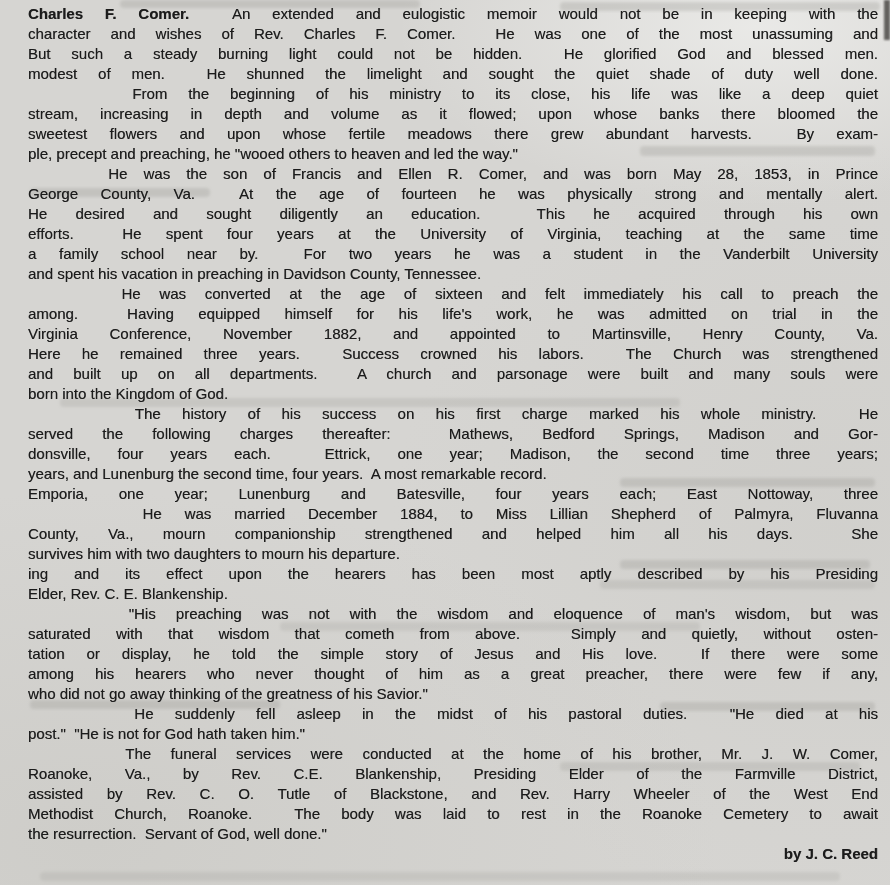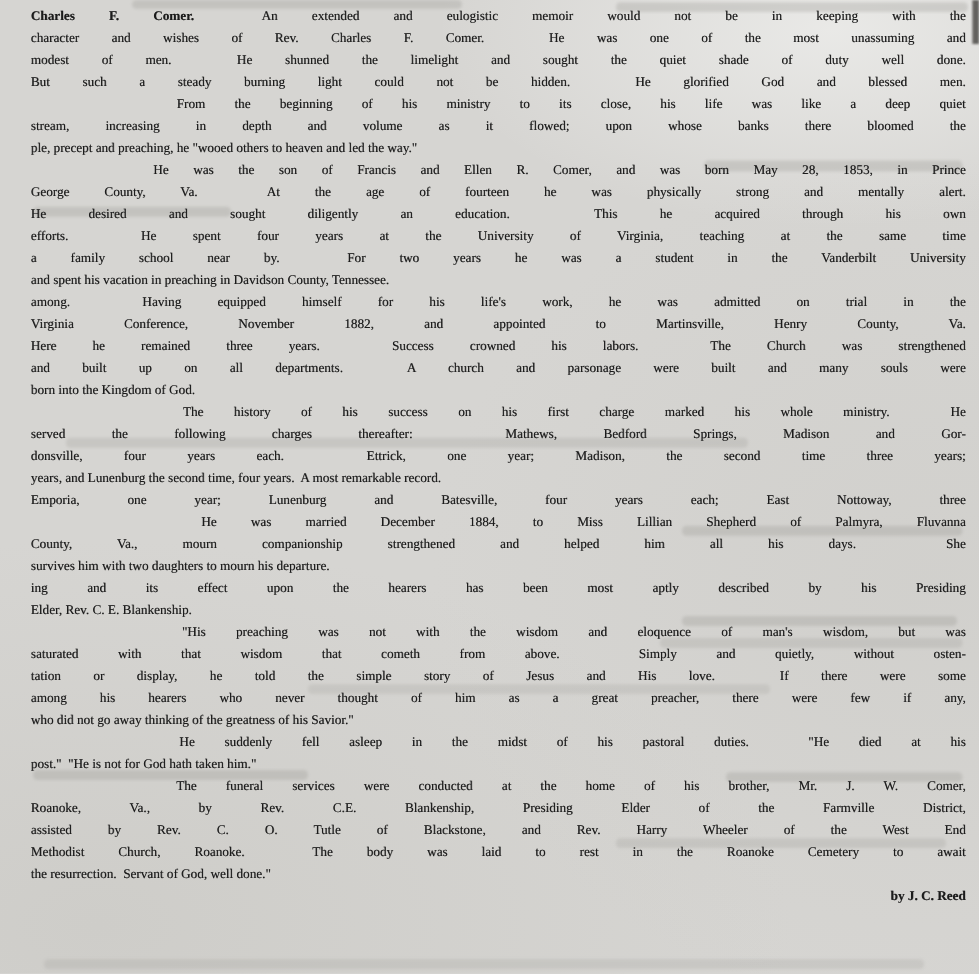--- a/index.html
+++ b/index.html
@@ -8,22 +8,22 @@
   .page {
     position: relative;
     width: 890px;
     height: 885px;
     overflow: hidden;
     background-color: #d6d5d2;
     background-image:
       radial-gradient(ellipse 600px 300px at 85% 3%, rgba(238,238,236,0.8), rgba(238,238,236,0) 60%),
       radial-gradient(ellipse 900px 500px at 10% 95%, rgba(198,197,192,0.5), rgba(198,197,192,0) 70%),
       radial-gradient(ellipse 700px 600px at 95% 60%, rgba(203,202,198,0.45), rgba(203,202,198,0) 65%);
-    font-family: Liberation Serif, serif;
-    font-size: 12px;
+    font-family: Liberation Sans, sans-serif;
+    font-size: 15px;
     line-height: 20px;
     color: #1b1b1b;
   }
 
   
   .smudge {
     position: absolute;
     height: 9px;
     border-radius: 4px;
     background: #9d9c97;
@@ -87,31 +87,33 @@
   <div class="smudge s11"></div>
   <div class="smudge s12"></div>
   <div class="smudge s13"></div>
   <div class="edge-mark"></div>
 
   <div class="textblock">
     <div class="line justify"><span class="bold">Charles F. Comer.</span><span>  An extended and eulogistic memoir would not be in keeping with the</span></div>
 
     <div id="body-lines">
         <div class="line justify">character and wishes of Rev. Charles F. Comer.  He was one of the most unassuming and</div>
+        <div class="line justify">But such a steady burning light could not be hidden.  He glorified God and blessed men.</div>
         <div class="line justify">modest of men.  He shunned the limelight and sought the quiet shade of duty well done.</div>
-        <div class="line justify">But such a steady burning light could not be hidden.  He glorified God and blessed men.</div>
         <div class="line justify">     From the beginning of his ministry to its close, his life was like a deep quiet</div>
         <div class="line justify">stream, increasing in depth and volume as it flowed; upon whose banks there bloomed the</div>
+        <div class="line justify">sweetest flowers and upon whose fertile meadows there grew abundant harvests.  By exam-</div>
         <div class="line left">ple, precept and preaching, he "wooed others to heaven and led the way."</div>
         <div class="line justify">     He was the son of Francis and Ellen R. Comer, and was born May 28, 1853, in Prince</div>
         <div class="line justify">George County, Va.  At the age of fourteen he was physically strong and mentally alert.</div>
         <div class="line justify">He desired and sought diligently an education.  This he acquired through his own</div>
         <div class="line justify">efforts.  He spent four years at the University of Virginia, teaching at the same time</div>
         <div class="line justify">a family school near by.  For two years he was a student in the Vanderbilt University</div>
         <div class="line left">and spent his vacation in preaching in Davidson County, Tennessee.</div>
+        <div class="line justify">     He was converted at the age of sixteen and felt immediately his call to preach the</div>
         <div class="line justify">among.  Having equipped himself for his life's work, he was admitted on trial in the</div>
         <div class="line justify">Virginia Conference, November 1882, and appointed to Martinsville, Henry County, Va.</div>
         <div class="line justify">Here he remained three years.  Success crowned his labors.  The Church was strengthened</div>
         <div class="line justify">and built up on all departments.  A church and parsonage were built and many souls were</div>
         <div class="line left">born into the Kingdom of God.</div>
         <div class="line justify">     The history of his success on his first charge marked his whole ministry.  He</div>
         <div class="line justify">served the following charges thereafter:  Mathews, Bedford Springs, Madison and Gor-</div>
         <div class="line justify">donsville, four years each.  Ettrick, one year; Madison, the second time three years;</div>
         <div class="line left">years, and Lunenburg the second time, four years.  A most remarkable record.</div>
         <div class="line justify">Emporia, one year; Lunenburg and Batesville, four years each; East Nottoway, three</div>

